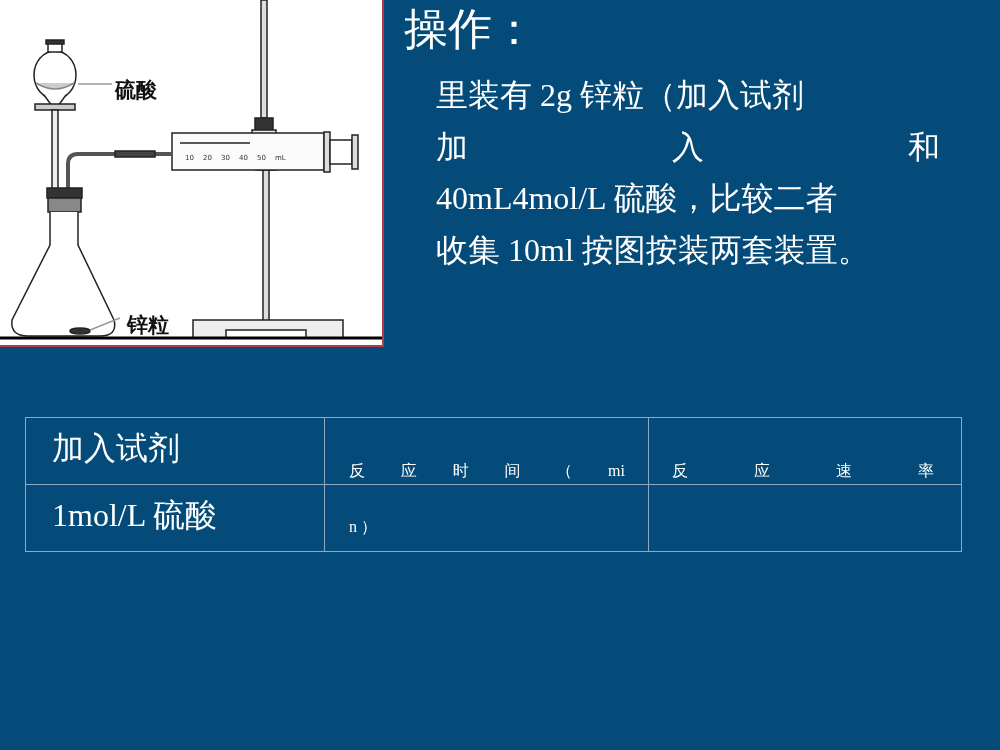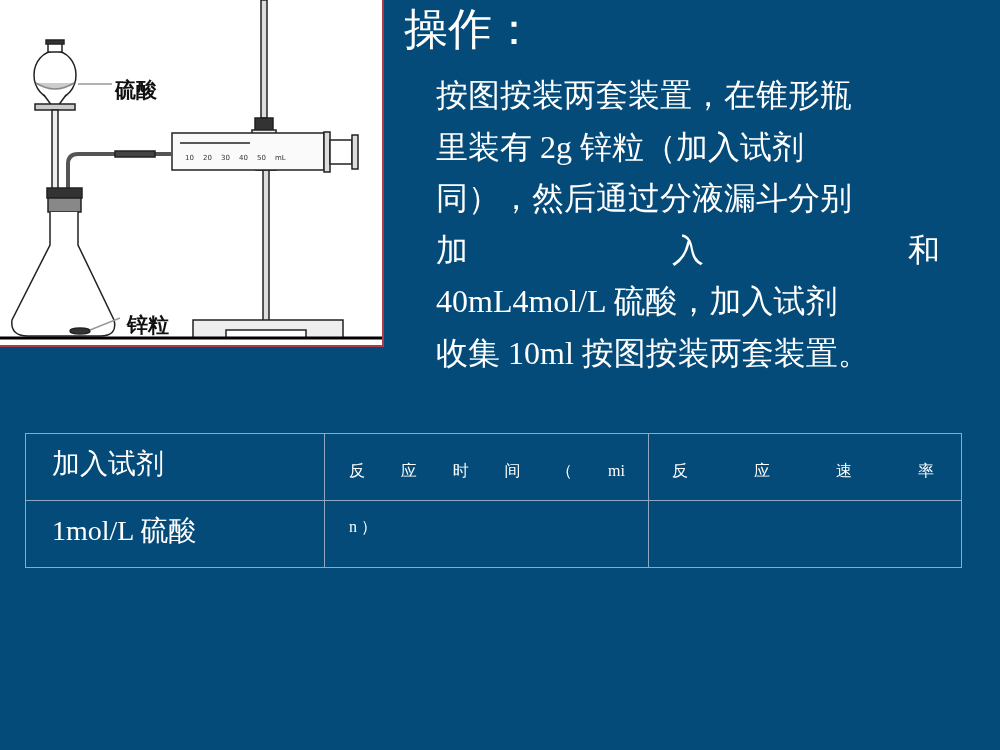--- a/index.html
+++ b/index.html
@@ -19,23 +19,23 @@
       position: absolute; left: 404px; top: 10px;
       font-size: 44px; line-height: 40px;
     }
     .para {
       position: absolute; left: 436px; top: 70px; width: 504px;
       font-size: 32px; line-height: 51.5px;
     }
     .para .ln { display: block; white-space: nowrap; }
     .para .just { display: flex; justify-content: space-between; }
     .tbl {
-      position: absolute; left: 25px; top: 433px;
+      position: absolute; left: 25px; top: 417px;
       border-collapse: collapse;
-      font-size: 28px;
+      font-size: 32px;
     }
     .tbl td {
       border: 1.5px solid #8fa9c4;
       padding: 0; vertical-align: top; position: relative;
     }
     .c1 { width: 298px; } .c2 { width: 323px; } .c3 { width: 312px; }
     .r1 td { height: 66px; } .r2 td { height: 66px; font-family: Liberation Serif, serif; } .r3 td { height: 67px; }
     .cell-text { position: absolute; left: 26px; top: 12px; white-space: nowrap; line-height: 36px; }
     .hdr-span {
       position: absolute; z-index: 2; white-space: nowrap; line-height: 56px;
@@ -99,29 +99,27 @@
       <text x="275" y="160">mL</text>
     </g>
     <text x="115" y="97" font-family="DejaVu Sans, sans-serif" font-size="21" font-weight="bold" fill="#111">硫酸</text>
     <text x="127" y="332" font-family="DejaVu Sans, sans-serif" font-size="21" font-weight="bold" fill="#111">锌粒</text>
   </svg>
 </div>
 
 <div class="heading">操作：</div>
 
 <div class="para">
-  <span class="ln">按图按装两套装置，在锥形瓶</span>
   <span class="ln">里装有 2g 锌粒（加入试剂</span>
-  <span class="ln">同），然后通过分液漏斗分别</span>
   <span class="ln just">
     <span>加</span>
     <span>入</span>
     <span>和</span>
   </span>
-  <span class="ln">40mL4mol/L 硫酸，加入试剂</span>
+  <span class="ln">40mL4mol/L 硫酸，比较二者</span>
   <span class="ln">收集 10ml 按图按装两套装置。</span>
 </div>
 
 <table class="tbl">
   <tbody>
       <tr class="r1">
     <td class="c1">
       <span class="cell-text">加入试剂</span>
     </td>
     <td class="c2"></td>

